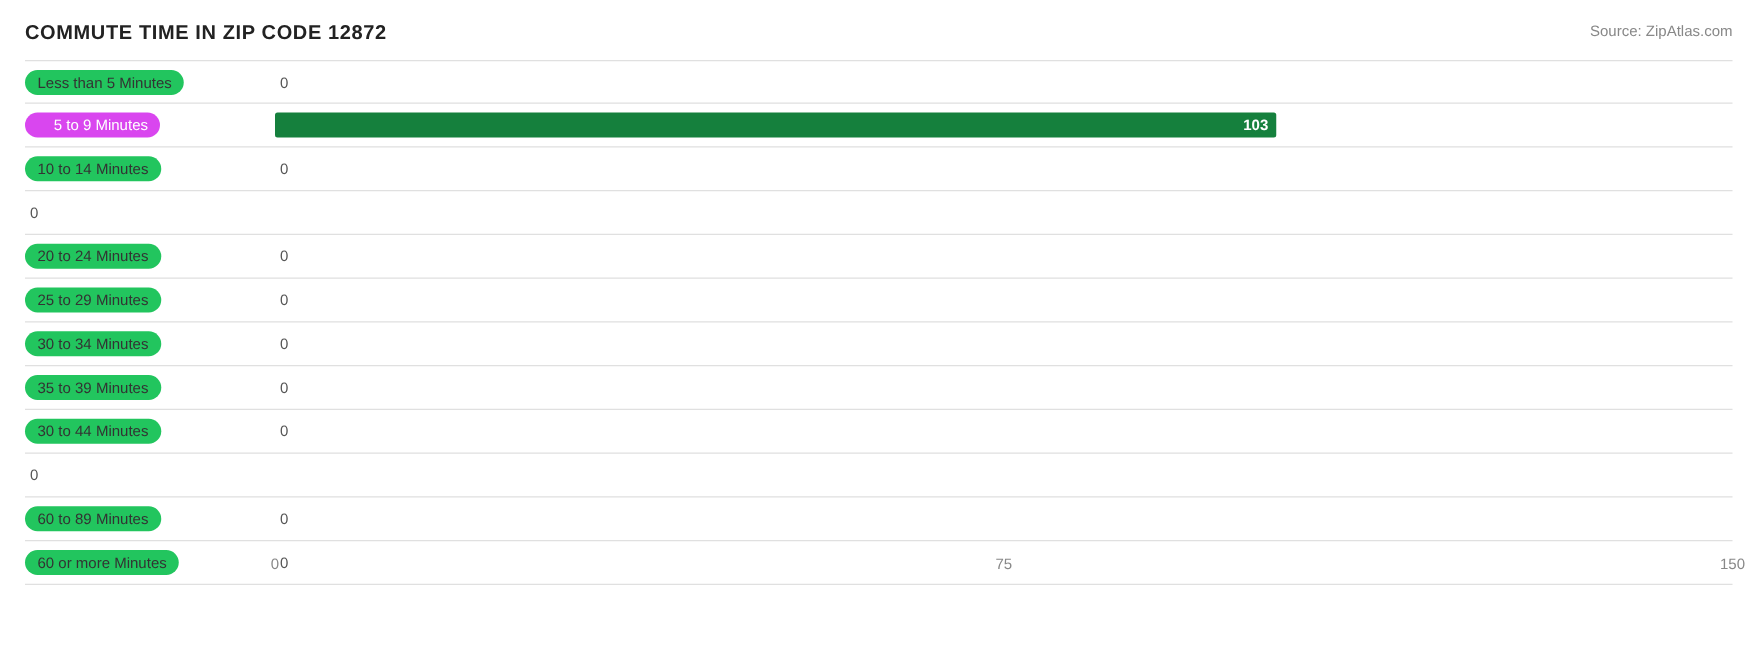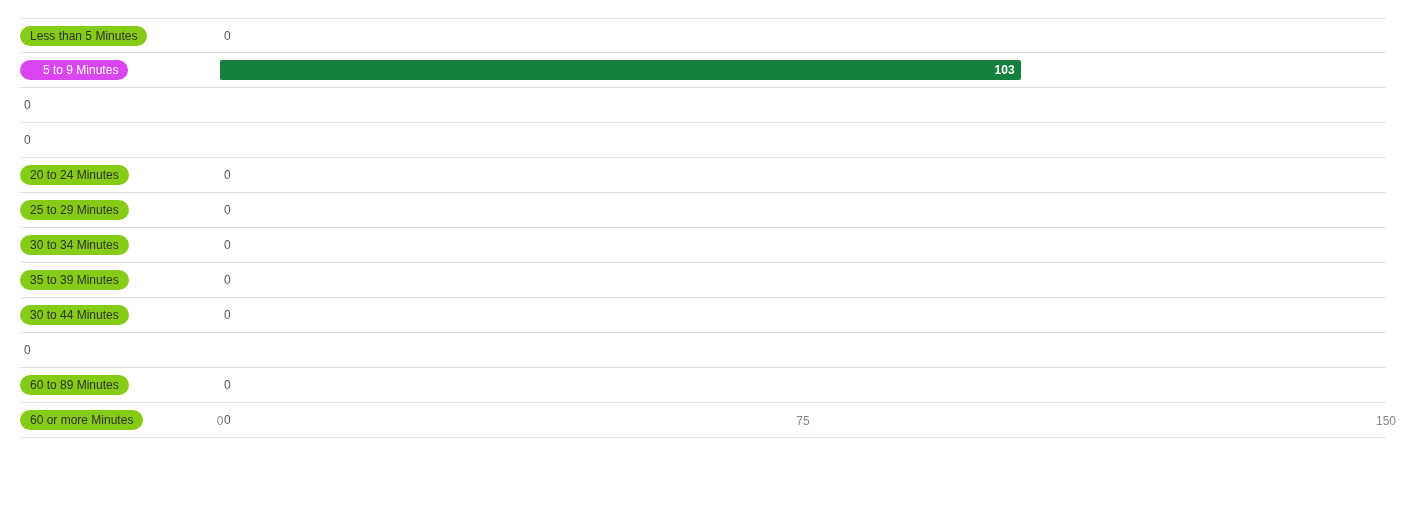--- a/index.html
+++ b/index.html
@@ -57,21 +57,21 @@
     }
     .bar-label {
       width: 200px;
       min-width: 200px;
       display: flex;
       align-items: center;
       padding-right: 6px;
       height: 100%;
     }
     .label-pill {
-      background: #84cc16;
+      background: #22c55e;
       border-radius: 12px;
       padding: 3px 10px;
       font-size: 12px;
       color: #333;
       white-space: nowrap;
     }
     .bar-highlight .label-pill {
       background: #d946ef;
       color: #fff;
       padding-left: 23px;
@@ -125,20 +125,24 @@
       position: absolute;
       font-size: 12px;
       color: #888;
       transform: translateX(-50%);
     }
   </style>
 </head>
 <body>
 
 <div class="chart-container">
+  <div class="chart-header">
+    <div class="chart-title">COMMUTE TIME IN ZIP CODE 12872</div>
+    <div class="chart-source">Source: ZipAtlas.com</div>
+  </div>
   <div class="chart-body">
     <div class="bars-area" id="bars-area">
     <div class="bar-row">
           <div class="bar-label">
             <span class="label-pill">Less than 5 Minutes</span>
           </div>
           <div class="bar-track">
             <div class="bar-fill" style="width: 0px;"></div>
             <span class="zero-value">0</span>
           </div>
@@ -147,20 +151,23 @@
           <div class="bar-label">
             <span class="label-pill">5 to 9 Minutes</span>
           </div>
           <div class="bar-track">
             <div class="bar-fill" style="width: 68.6667%;">
               <span class="bar-value">103</span>
             </div>
           </div>
         </div>
         <div class="bar-row">
+          <div class="bar-label">
+            <span class="label-pill">10 to 14 Minutes</span>
+          </div>
           <div class="bar-track">
             <div class="bar-fill" style="width: 0px;"></div>
             <span class="zero-value">0</span>
           </div>
         </div>
         <div class="bar-row">
           <div class="bar-track">
             <div class="bar-fill" style="width: 0px;"></div>
             <span class="zero-value">0</span>
           </div>

